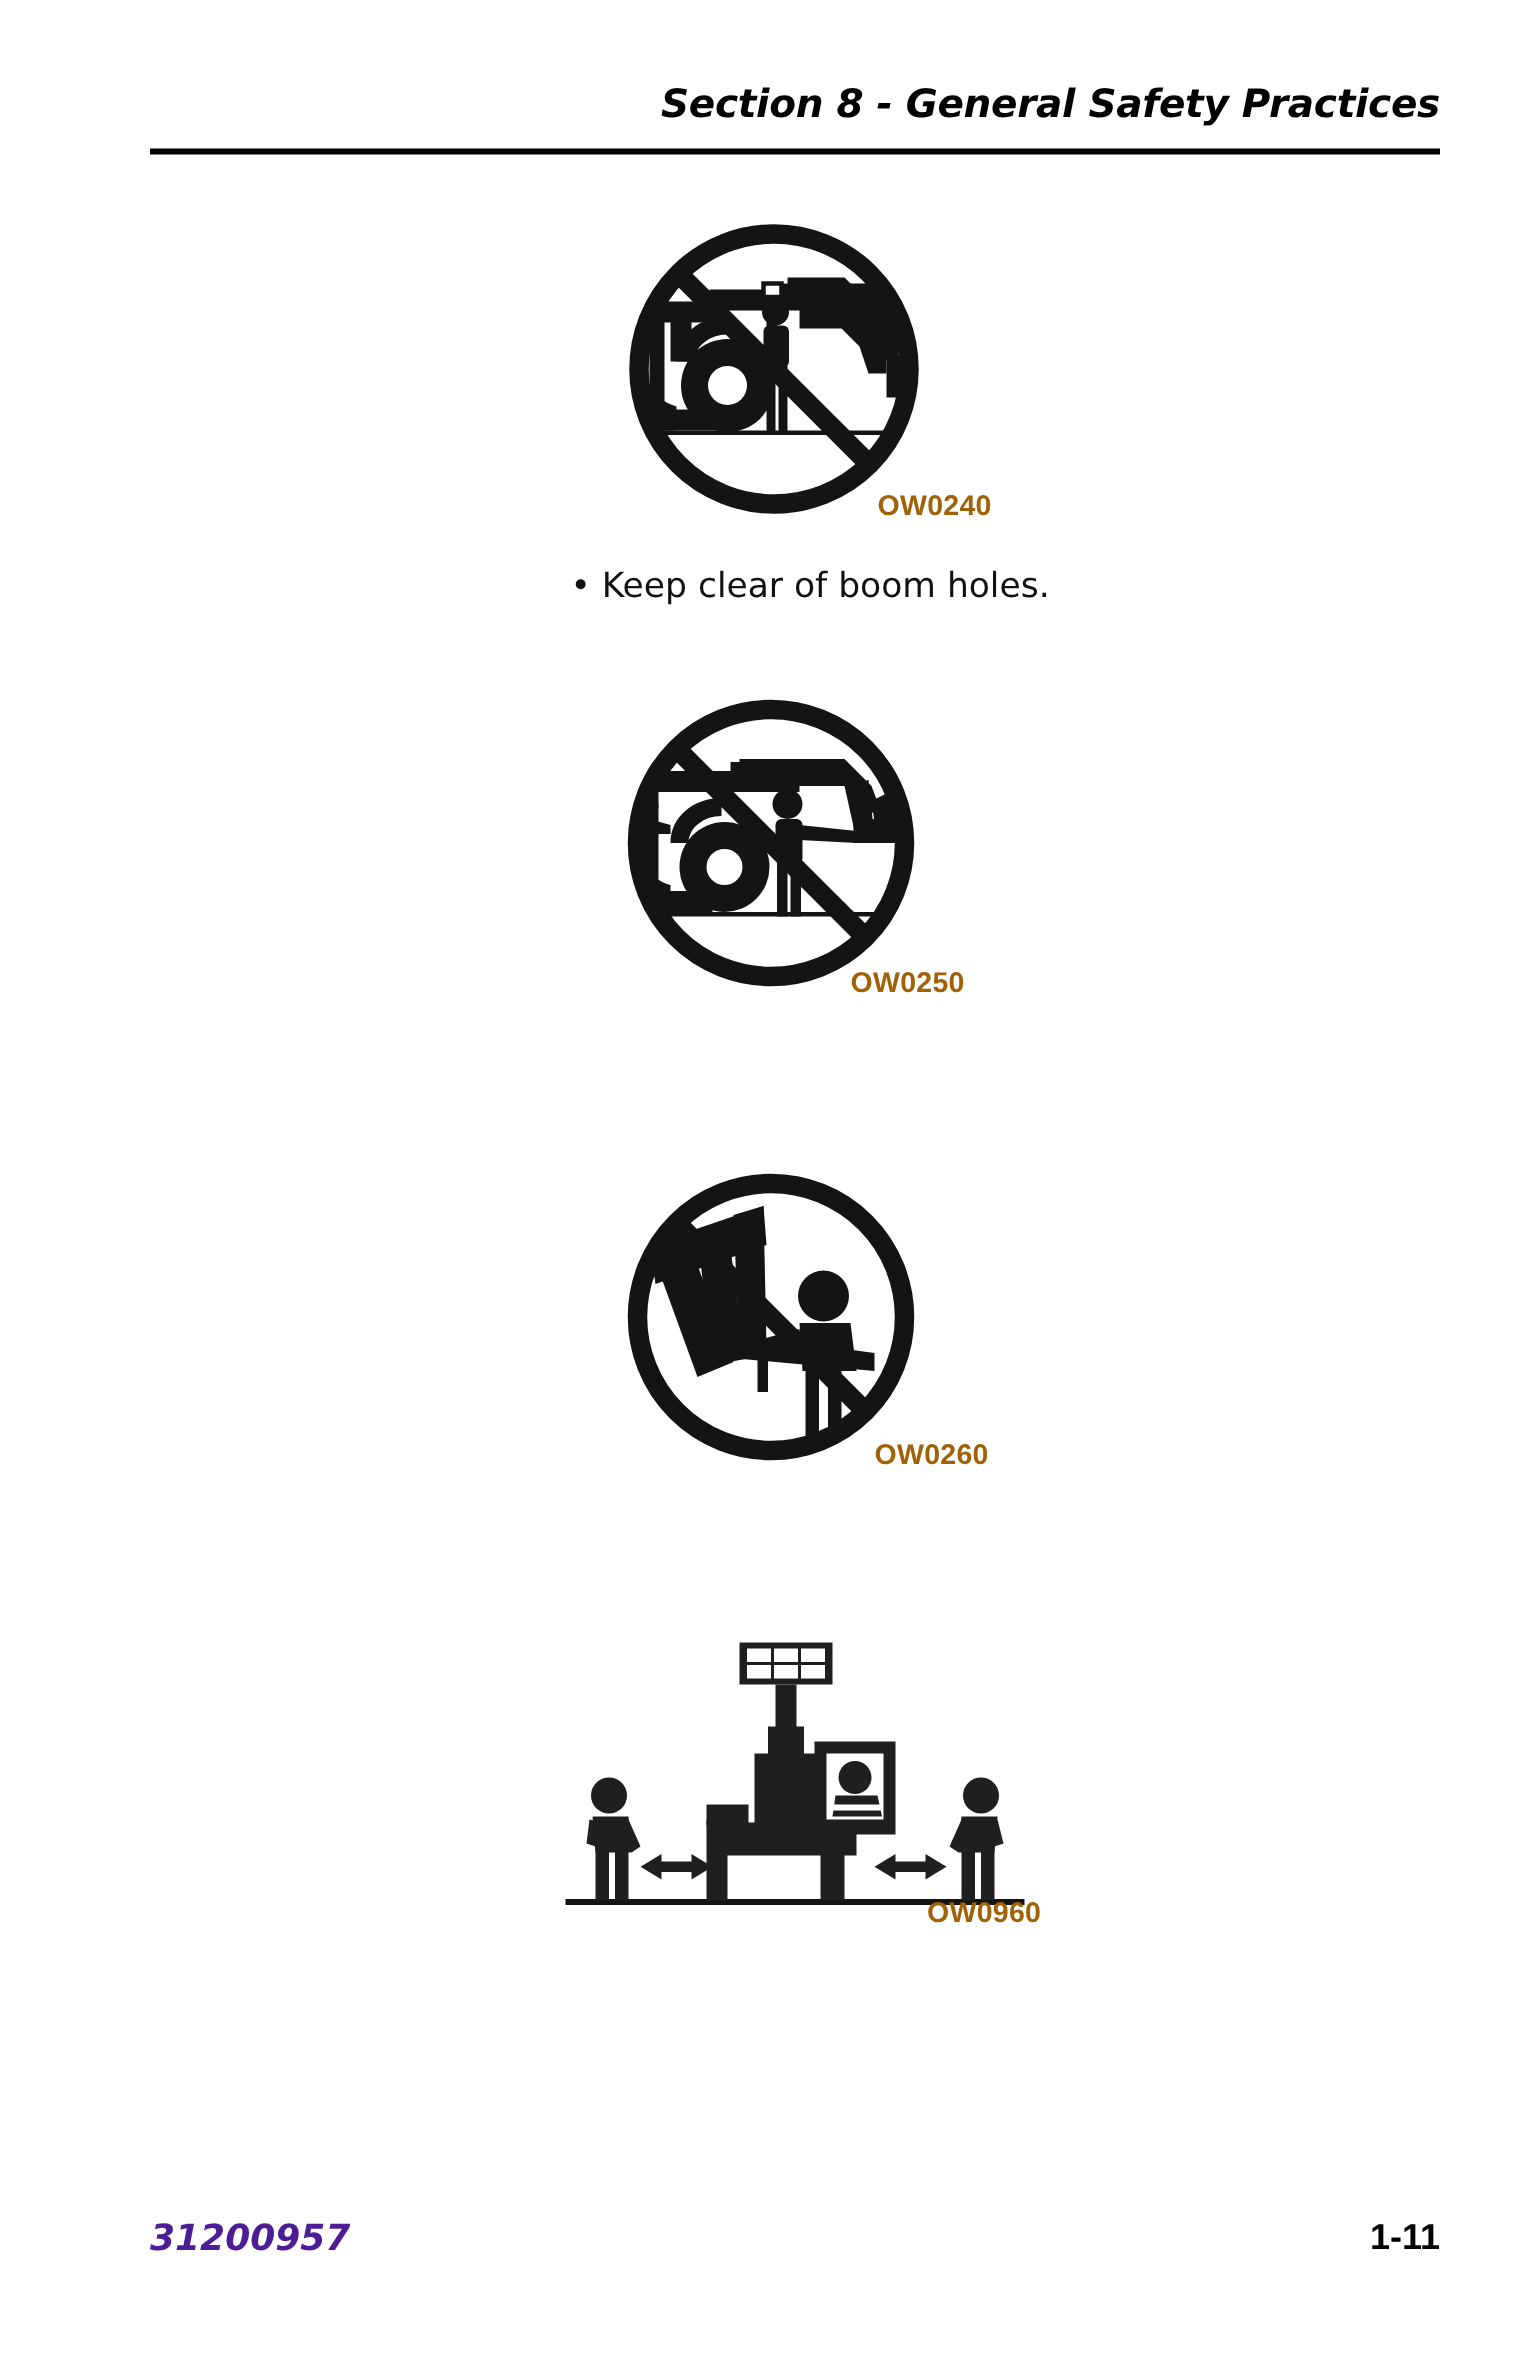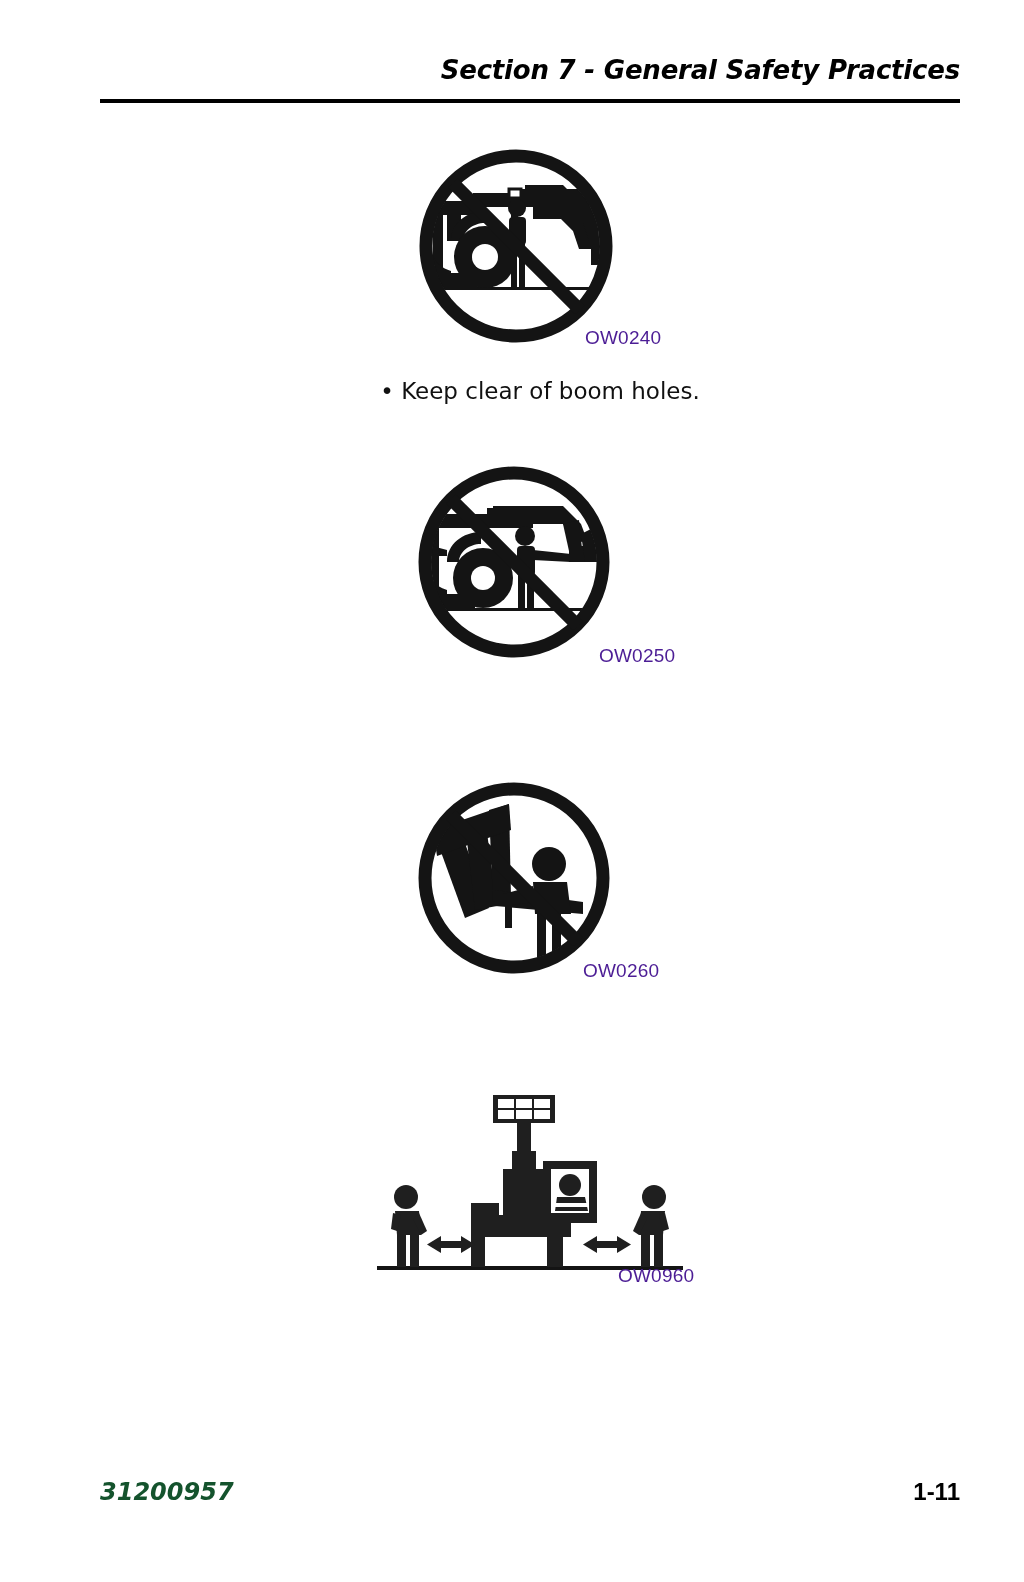--- a/index.html
+++ b/index.html
@@ -53,23 +53,24 @@
   .figure {
     position: absolute;
   }
   .fig-art {
     position: relative;
   }
   .fig-code {
     position: absolute;
     font-family: "Liberation Sans", sans-serif;
     font-size: 19px;
-    color: #4c1d95;
+    color: #a16207;
     white-space: nowrap;
     letter-spacing: 0.2px;
+    font-weight: bold;
   }
 
   
   .caption {
     position: absolute;
     width: 1024px;
     left: 0;
     text-align: center;
     font-family: "DejaVu Sans", sans-serif;
     font-size: 23px;
@@ -80,41 +81,41 @@
 
   
   .footer-left {
     position: absolute;
     left: 100px;
     top: 1478px;
     font-family: "DejaVu Sans", sans-serif;
     font-style: italic;
     font-weight: bold;
     font-size: 24px;
-    color: #14532d;
+    color: #4c1d95;
   }
   .footer-right {
     position: absolute;
     right: 64px;
     top: 1478px;
     font-family: Liberation Sans, sans-serif;
     font-weight: bold;
     font-size: 24px;
     color: #000;
   }
 
   svg { display: block; }
 </style>
 </head>
 <body>
 
 <div class="page">
 
   <div class="header">
-    <span class="header-title">Section 7 - General Safety Practices</span>
+    <span class="header-title">Section 8 - General Safety Practices</span>
   </div>
   <div class="header-rule"></div>
 
   <div class="figure" style="left:413px; top:145px; width:250px; height:210px;">
     <div class="fig-art">
       <svg width="214" height="208" viewBox="0 0 214 208">
         <defs>
           <clipPath id="c1">
             <circle cx="103" cy="101" r="84"></circle>
           </clipPath>
@@ -194,21 +195,21 @@
           <circle cx="112" cy="74" r="10" fill="#141414"></circle>
           <rect x="104" y="84" width="18" height="30" rx="4" fill="#141414"></rect>
           <path d="M120 88 L158 92 L158 100 L120 98 Z" fill="#141414"></path>
           <rect x="105" y="113" width="7" height="36" fill="#141414"></rect>
           <rect x="114" y="113" width="7" height="36" fill="#141414"></rect>
         </g>
         <circle cx="101" cy="100" r="89" fill="none" stroke="#141414" stroke-width="13"></circle>
         <line x1="38" y1="37" x2="165" y2="164" stroke="#141414" stroke-width="13"></line>
       </svg>
     </div>
-    <span class="fig-code" style="left:186px; top:183px;text-align:right;">OW0250</span>
+    <span class="fig-code" style="left:154px; top:183px;text-align:right;">OW0250</span>
   </div>
 
 
   <div class="figure" style="left:413px; top:778px; width:250px; height:205px;text-align:right;">
     <div class="fig-art">
       <svg width="210" height="204" viewBox="0 0 210 204">
         <defs>
           <clipPath id="c3">
             <circle cx="101" cy="100" r="83"></circle>
           </clipPath>

